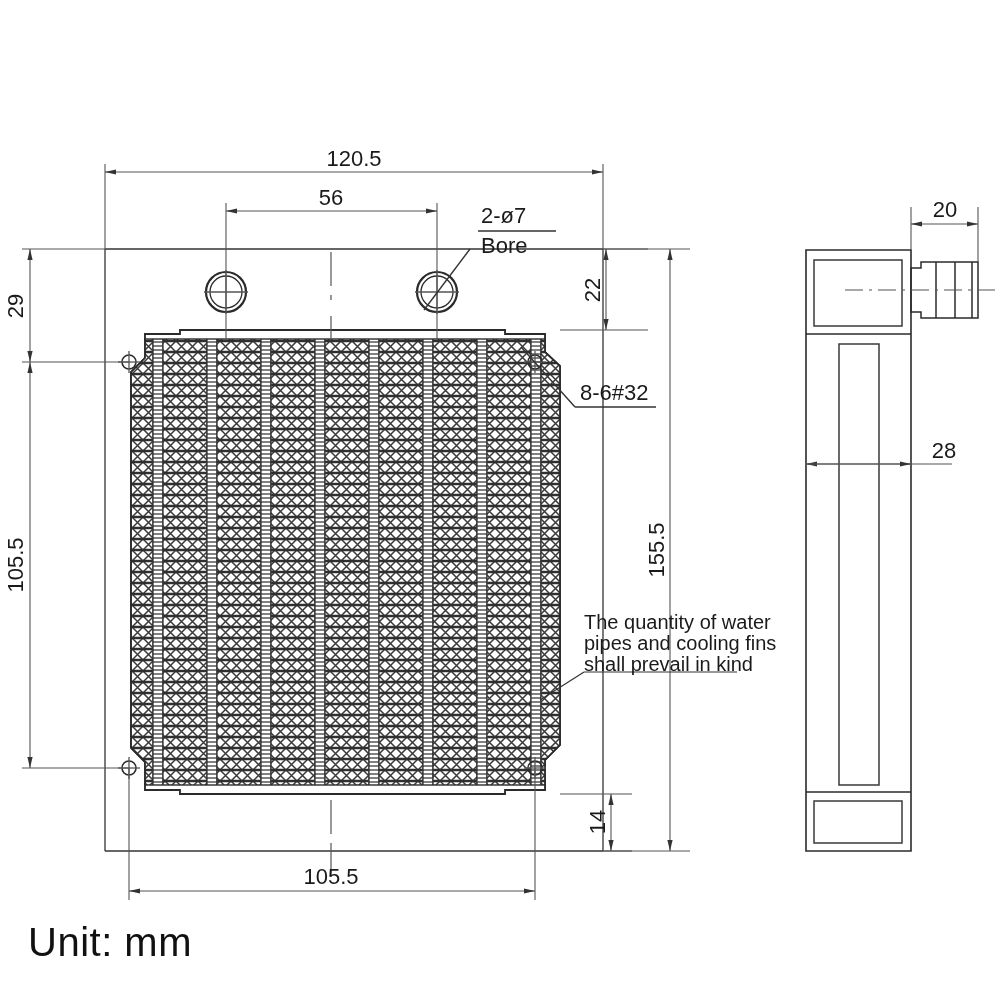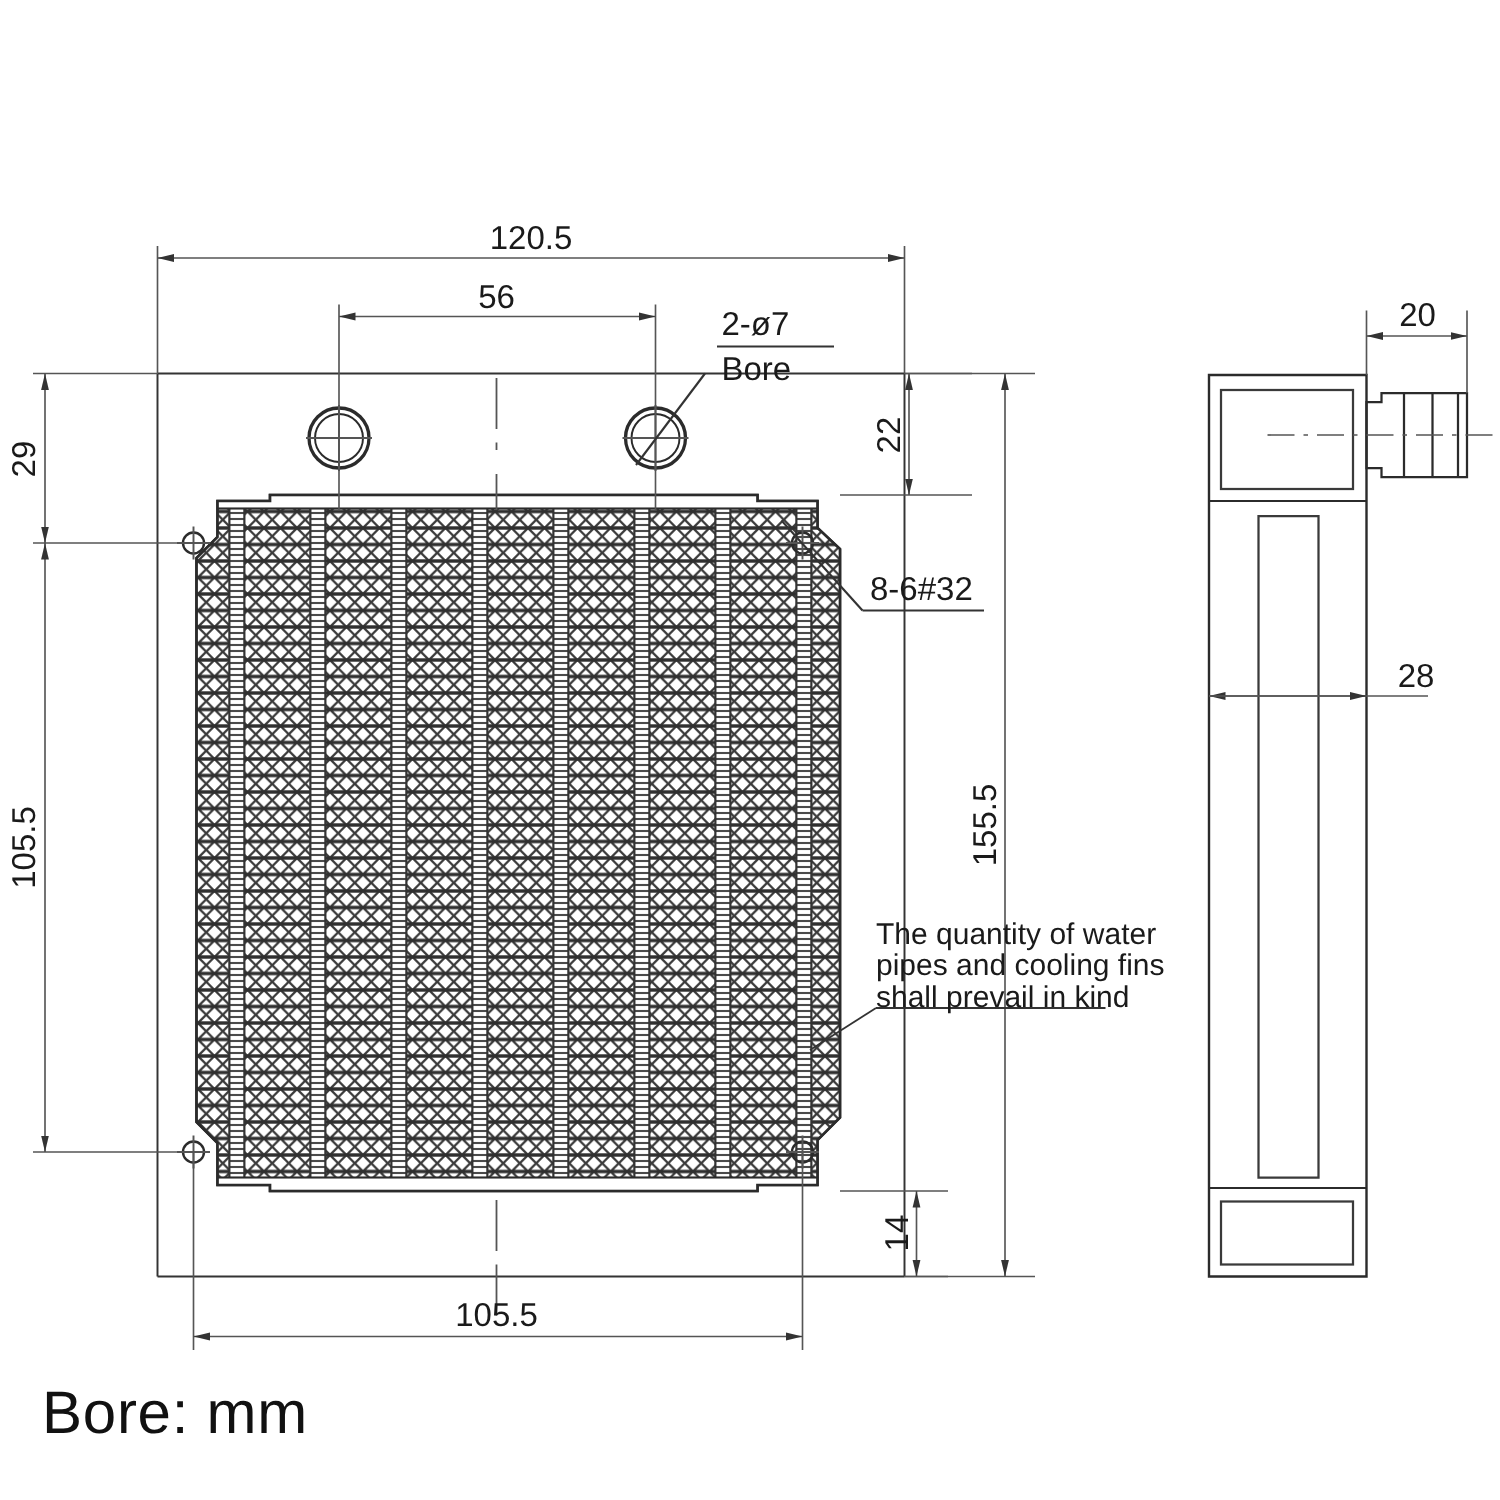--- a/index.html
+++ b/index.html
@@ -287,15 +287,15 @@
       <text x="481" y="253" font-size="22" text-anchor="start">Bore</text>
 
       <text x="580" y="400" font-size="22" text-anchor="start">8-6#32</text>
 
       <text x="584" y="629" font-size="20" text-anchor="start">The quantity of water</text>
       <text x="584" y="650" font-size="20" text-anchor="start">pipes and cooling fins</text>
       <text x="584" y="671" font-size="20" text-anchor="start">shall prevail in kind</text>
     </g>
   </svg>
 
-  <div class="unit-note">Bore: mm</div>
+  <div class="unit-note">Unit: mm</div>
 
 </div>
 
 </body></html>

